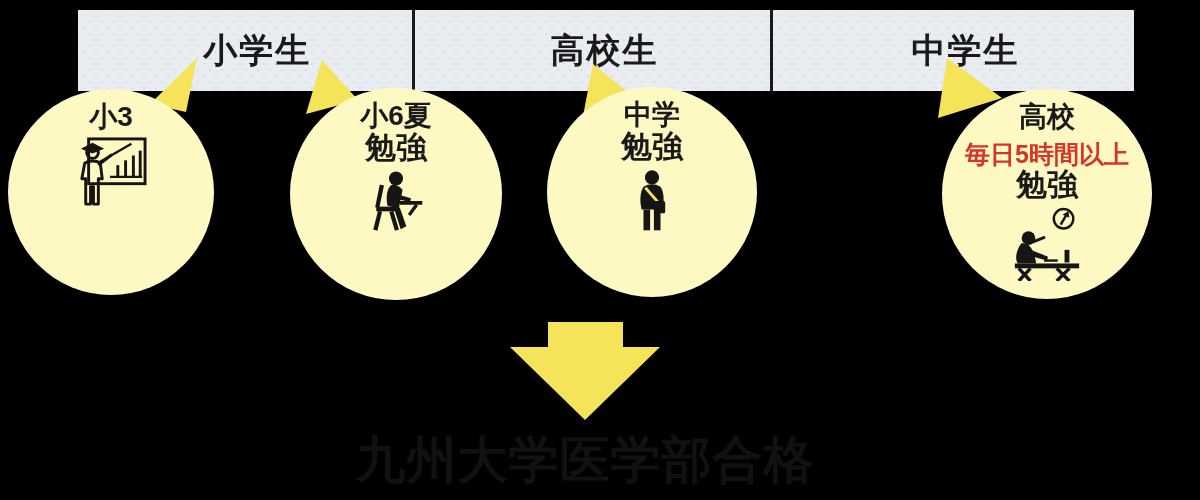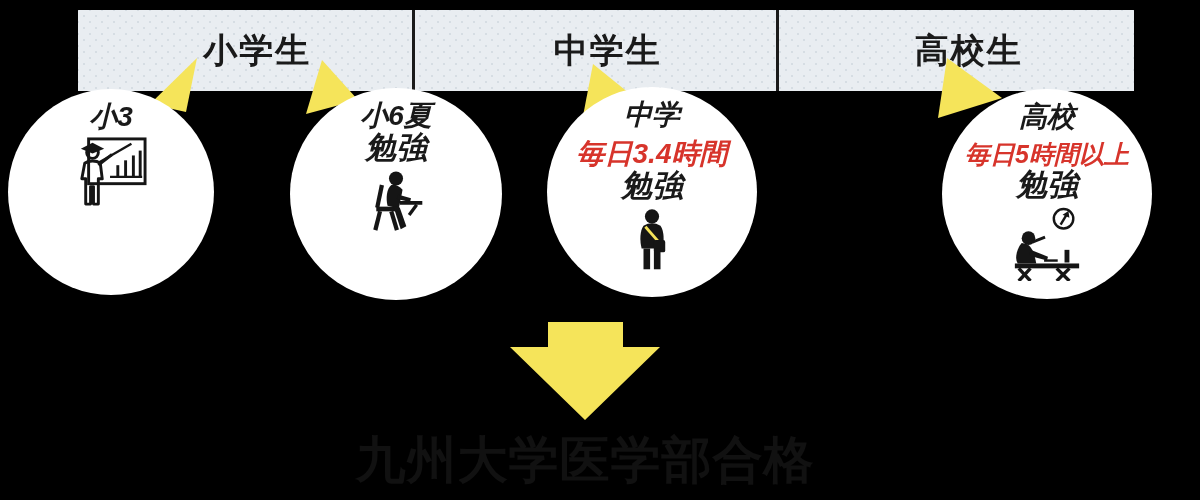--- a/index.html
+++ b/index.html
@@ -26,22 +26,22 @@
   .hs-1{width:335px;}
   .hs-2{width:364px;border-left:3px solid #1A1A1A;}
   .hs-3{width:357px;border-left:3px solid #1A1A1A;}
 
   
   .overlay{position:absolute;left:0;top:0;width:1200px;height:500px;pointer-events:none;}
   .yellow-fill{fill:#F5E45A;}
 
   
   .bubble{
-    position:absolute;border-radius:50%;background:#ffffff;
-    display:flex;flex-direction:column;align-items:center;text-align:center;font-style:italic;
+    position:absolute;border-radius:50%;background:#fef9c3;
+    display:flex;flex-direction:column;align-items:center;text-align:center;
   }
   .bubble-1{left:8px;  top:89px;width:206px;height:206px;}
   .bubble-2{left:290px;top:88px;width:212px;height:212px;}
   .bubble-3{left:547px;top:87px;width:210px;height:210px;}
   .bubble-4{left:942px;top:89px;width:210px;height:210px;}
 
   .stage{margin-top:13px;font-size:28px;font-weight:bold;color:#1A1A1A;line-height:1.05;}
   .highlight{margin-top:11px;font-size:29px;font-weight:bold;color:#D7342B;line-height:1.0;white-space:nowrap;}
   .bubble-4 .highlight{font-size:25px;}
   .bubble-3 .highlight{font-size:28px;}
@@ -55,25 +55,25 @@
     font-size:50px;font-weight:bold;color:#111111;letter-spacing:1px;white-space:nowrap;
   }
 </style>
 </head>
 <body>
 
 <div class="header-bar">
   <div class="header-section hs-1">
     <span>小学生</span>
   </div>
+  <div class="header-section hs-3">
+    <span>高校生</span>
+  </div>
   <div class="header-section hs-2">
     <span>中学生</span>
-  </div>
-  <div class="header-section hs-3">
-    <span>高校生</span>
   </div>
 </div>
 
 <svg class="overlay">
   <polygon class="yellow-fill" points="150,104 197,58 186,112"></polygon>
   <polygon class="yellow-fill" points="322,60 358,100 306,114"></polygon>
   <polygon class="yellow-fill" points="593,64 640,102 583,116"></polygon>
   <polygon class="yellow-fill" points="947,58 1002,98 938,118"></polygon>
   <polygon class="yellow-fill" points="548,322 623,322 623,347 660,347 585,420 510,347 548,347"></polygon>
 </svg>
@@ -111,21 +111,20 @@
       <rect x="9" y="39" width="21" height="5" fill="#151515"></rect>
       <line x1="13" y1="44" x2="8" y2="64" stroke="#151515" stroke-width="4.5"></line>
       <line x1="25" y1="44" x2="31" y2="64" stroke="#151515" stroke-width="4.5"></line>
       <polygon points="27,38 34,40 41,60 35,63" fill="#151515"></polygon>
     </svg>
   </div>
 </div>
 
 <div class="bubble bubble-3">
   <div class="stage">中学</div>
-  <div class="highlight">毎日3.4時間</div>
   <div class="detail">勉強</div>
   <div class="icon-wrap">
     <svg width="34" height="64" viewBox="0 0 36 66">
       <circle cx="18" cy="8" r="7.5" fill="#151515"></circle>
       <path d="M9,18 C5,24 5,34 7,42 L29,42 C31,34 31,24 27,18 C21,14.5 15,14.5 9,18 Z" fill="#151515"></path>
       <line x1="11" y1="19" x2="26" y2="36" stroke="#F5E45A" stroke-width="3"></line>
       <rect x="20" y="33" width="12" height="13" rx="2" fill="#151515"></rect>
       <rect x="9" y="42" width="7" height="22" fill="#151515"></rect>
       <rect x="20" y="42" width="7" height="22" fill="#151515"></rect>
     </svg>

